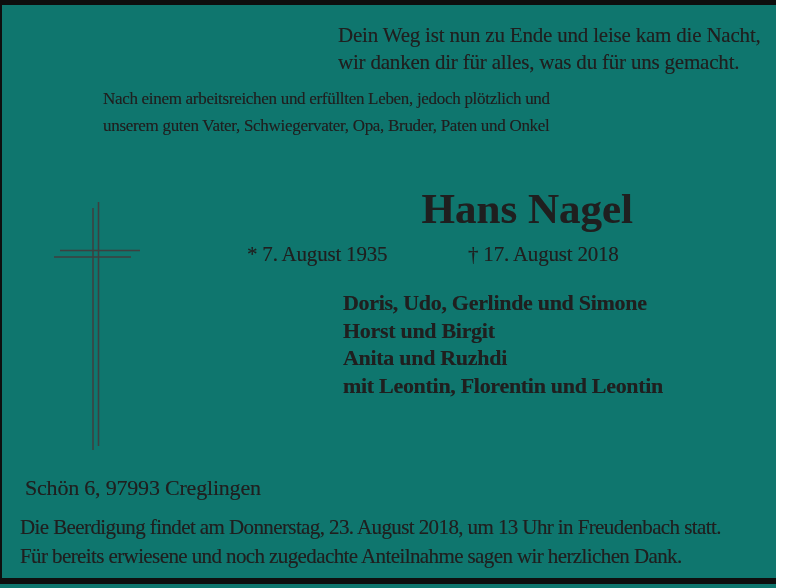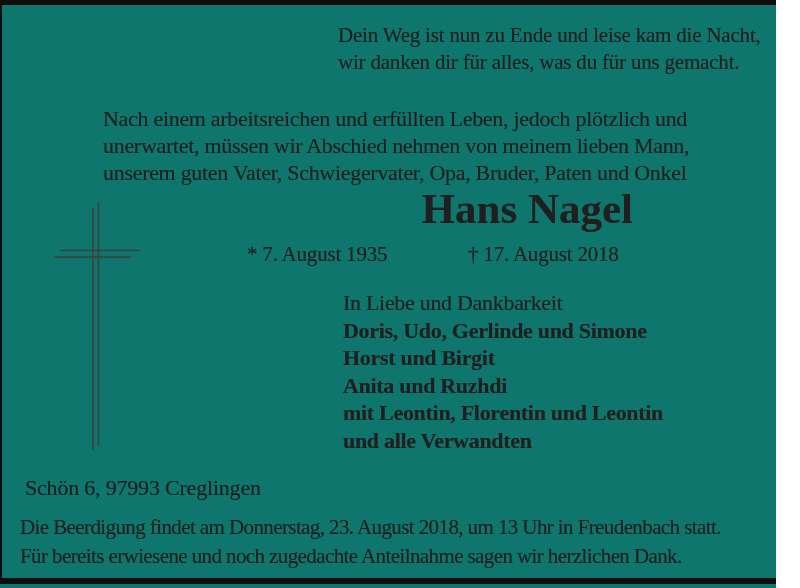--- a/index.html
+++ b/index.html
@@ -43,22 +43,22 @@
   }
   .epigraph {
     left: 338px;
     top: 22px;
     font-size: 21px;
     line-height: 27px;
     letter-spacing: -0.2px;
   }
   .intro {
     left: 103px;
-    top: 105px;
-    font-size: 22px;
+    top: 85px;
+    font-size: 17px;
     line-height: 27px;
     letter-spacing: -0.3px;
   }
   .cross {
     position: absolute;
     left: 40px;
     top: 195px;
   }
   .name {
     left: 233px;
@@ -107,43 +107,40 @@
 
   <div class="scan-frame"></div>
 
   <div class="txt epigraph">
     <div>Dein Weg ist nun zu Ende und leise kam die Nacht,</div>
     <div>wir danken dir für alles, was du für uns gemacht.</div>
   </div>
 
   <div class="txt intro">
     <div>Nach einem arbeitsreichen und erfüllten Leben, jedoch plötzlich und</div>
-    <div>unerwartet, müssen wir Abschied nehmen von meinem lieben Mann,</div>
     <div>unserem guten Vater, Schwiegervater, Opa, Bruder, Paten und Onkel</div>
   </div>
 
   <svg class="cross" width="110" height="262" viewBox="0 0 110 262" aria-hidden="true">
     <line x1="53" y1="13" x2="53" y2="255" stroke="#3f3f3f" stroke-width="1.5"></line>
     <line x1="58.5" y1="7" x2="58.5" y2="251" stroke="#3f3f3f" stroke-width="1.5"></line>
     <line x1="20" y1="55.5" x2="100" y2="55.5" stroke="#3f3f3f" stroke-width="1.5"></line>
     <line x1="14" y1="62" x2="91" y2="62" stroke="#3f3f3f" stroke-width="1.5"></line>
   </svg>
 
   <h1 class="txt name">Hans Nagel</h1>
 
   <span class="txt date date-birth">* 7. August 1935</span>
   <span class="txt date date-death">† 17. August 2018</span>
 
   <div class="txt mourners">
-    <div>In Liebe und Dankbarkeit</div>
     <div class="m-line">Doris, Udo, Gerlinde und Simone</div>
     <div class="m-line">Horst und Birgit</div>
     <div class="m-line">Anita und Ruzhdi</div>
     <div class="m-line">mit Leontin, Florentin und Leontin</div>
-    <div class="m-line">und alle Verwandten</div>
   </div>
 
   <div class="txt address">Schön 6, 97993 Creglingen</div>
 
   <div class="txt funeral">
     <div>Die Beerdigung findet am Donnerstag, 23. August 2018, um 13 Uhr in Freudenbach statt.</div>
     <div>Für bereits erwiesene und noch zugedachte Anteilnahme sagen wir herzlichen Dank.</div>
   </div>
 
 </div>

